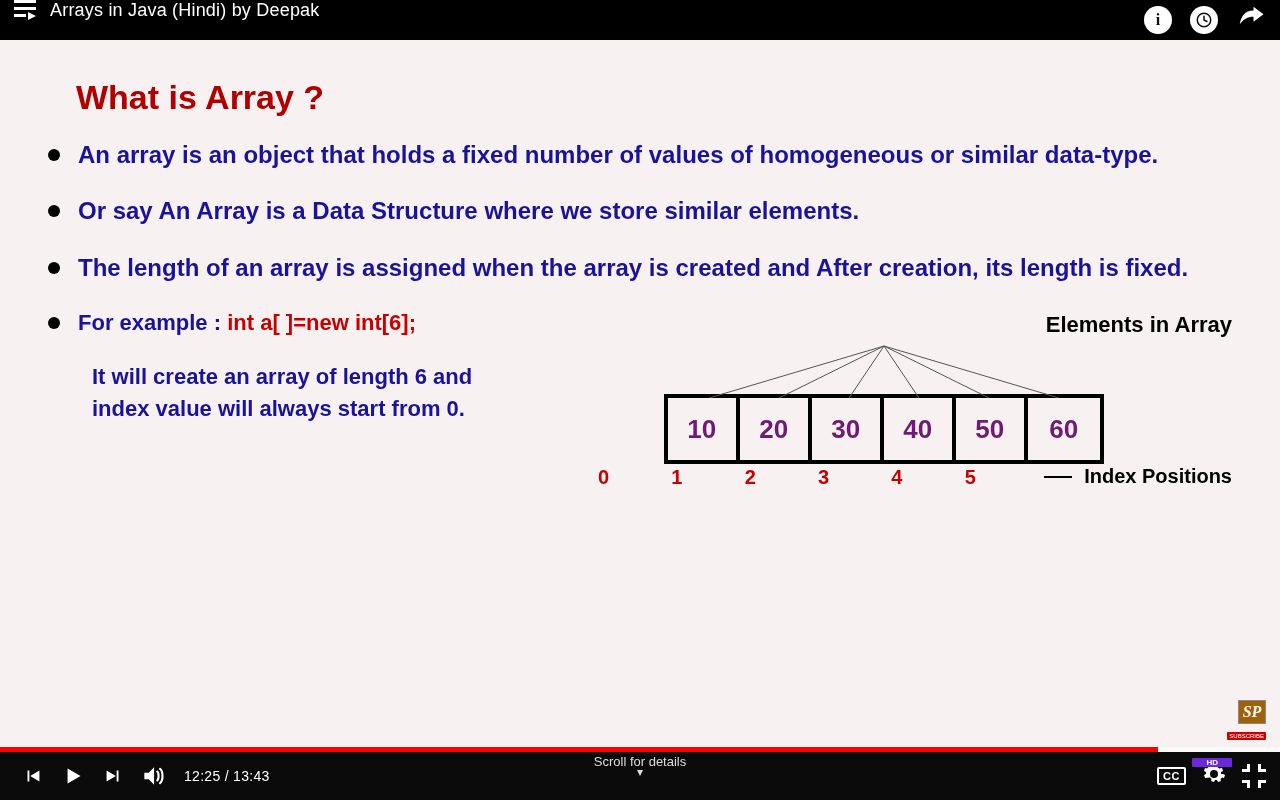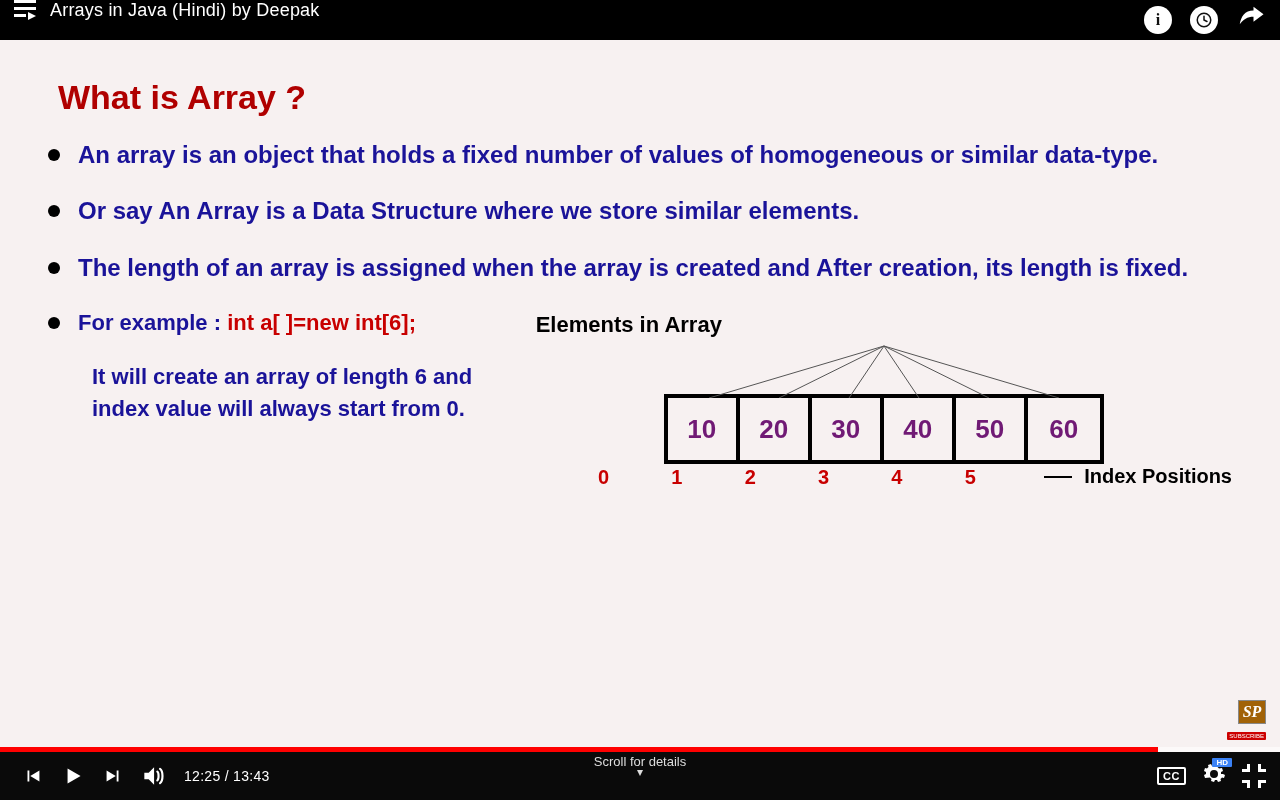--- a/index.html
+++ b/index.html
@@ -14,36 +14,36 @@
   .playlist-icon .bar.b3 { top:14px; width:12px; }
   .playlist-icon .tri { position:absolute; top:12px; left:14px; width:0; height:0; border-left:8px solid #fff; border-top:4px solid transparent; border-bottom:4px solid transparent;}
   .title { font-size:18px; letter-spacing:0.2px; }
   .top-right { margin-left:auto; display:flex; align-items:center; gap:18px; }
   .circle-btn { width:28px; height:28px; border-radius:50%; background:#fff; color:#111; display:flex; align-items:center; justify-content:center; font-size:16px; font-family:Georgia, serif; font-weight:bold; cursor:pointer;}
   .circle-btn.clock svg { width:18px; height:18px; }
   .share-arrow svg { width:30px; height:30px; fill:#fff; cursor:pointer; }
 
   
   .slide { position:absolute; top:40px; left:0; right:0; bottom:48px; background:#f7f1f1; padding:28px 48px 60px 48px; }
-  .slide h1 { color:#b00000; font-size:34px; font-weight:bold; margin:10px 0 22px 10px; }
+  .slide h1 { color:#b00000; font-size:34px; font-weight:bold; margin:10px 0 22px 28px; }
   .bullets { list-style:none; }
   .bullets > li { display:flex; align-items:flex-start; margin-bottom:24px; }
   .dot { width:12px; height:12px; background:#000; border-radius:50%; flex:0 0 12px; margin-top:10px; margin-right:18px;}
   .btxt { color:#1a1399; font-size:24px; font-weight:bold; line-height:1.35; max-width:1120px; }
   .lower { display:flex; gap:30px; align-items:flex-start; margin-top:6px;}
   .lower-left { width:460px; }
   .example-row { display:flex; align-items:flex-start; }
   .example-row .dot { margin-top:9px; }
   .forex { font-size:22px; font-weight:bold; line-height:1.4;}
   .forex .lbl { color:#1a1399; }
   .forex .code { color:#c80000; }
   .explain { color:#1a1399; font-size:22px; font-weight:bold; line-height:1.45; margin-top:22px; margin-left:44px;}
 
   .diagram { position:relative; width:700px; padding-top:4px; }
-  .elabel { text-align:left; font-size:22px; font-weight:bold; color:#000; margin-bottom:6px; }
+  .elabel { text-align:right; font-size:22px; font-weight:bold; color:#000; margin-bottom:6px; }
   .fan { width:420px; height:54px; margin:0 auto -4px auto; display:block;}
   .arr-row { display:flex; border:4px solid #000; width:max-content; margin:0 auto; }
   .cell { width:72px; height:62px; border-right:4px solid #000; display:flex; align-items:center; justify-content:center; font-size:26px; font-weight:bold; color:#701a75; background:#f7f1f1;}
   .cell:last-child { border-right:none; }
   .idx-row { display:flex; width:440px; margin:2px auto 0 auto; justify-content:space-around; }
   .idx { width:72px; text-align:center; font-size:20px; font-weight:bold; color:#c80000;}
   .idx-wrap { display:flex; align-items:center; justify-content:center; gap:2px;}
   .idx-label { font-size:20px; font-weight:bold; color:#000; margin-left:6px; white-space:nowrap;}
   .hline { width:28px; height:2px; background:#000; margin:0 4px;}
 
@@ -61,21 +61,21 @@
   .cbtn { background:none; border:none; color:#fff; cursor:pointer; padding:6px 8px; display:flex; align-items:center; justify-content:center;}
   .cbtn svg { fill:#fff; width:26px; height:26px; }
   .prev svg, .next svg { width:22px; height:22px;}
   .time { font-size:14px; margin-left:10px; letter-spacing:0.3px;}
   .center-hint { position:absolute; left:50%; transform:translateX(-50%); top:2px; text-align:center; font-size:13px; color:#ddd; pointer-events:none;}
   .center-hint .chev { display:block; font-size:12px; line-height:10px; margin-top:-2px;}
   .right-controls { margin-left:auto; display:flex; align-items:center; gap:16px;}
   .cc-box { border:2px solid #fff; font-size:11px; font-weight:bold; padding:1px 4px; border-radius:2px; letter-spacing:0.5px; cursor:pointer;}
   .gear { position:relative; cursor:pointer;}
   .gear svg { width:24px; height:24px; fill:#fff;}
-  .hd-pill { position:absolute; top:-4px; right:-6px; background:#3b82f6; color:#fff; font-size:8px; font-weight:bold; padding:0 4px; border-radius:1px;}
+  .hd-pill { position:absolute; top:-4px; right:-6px; background:#6d28d9; color:#fff; font-size:8px; font-weight:bold; padding:0 14px; border-radius:1px;}
   .exitfs { width:24px; height:24px; position:relative; cursor:pointer;}
   .corner { position:absolute; width:8px; height:8px; border:3px solid #fff;}
   .corner.tl { top:0; left:0; border-right:none; border-bottom:none; transform:rotate(180deg);}
   .corner.tr { top:0; right:0; border-left:none; border-bottom:none; transform:rotate(180deg);}
   .corner.bl { bottom:0; left:0; border-right:none; border-top:none; transform:rotate(180deg);}
   .corner.br { bottom:0; right:0; border-left:none; border-top:none; transform:rotate(180deg);}
 </style>
 </head>
 <body>
 

